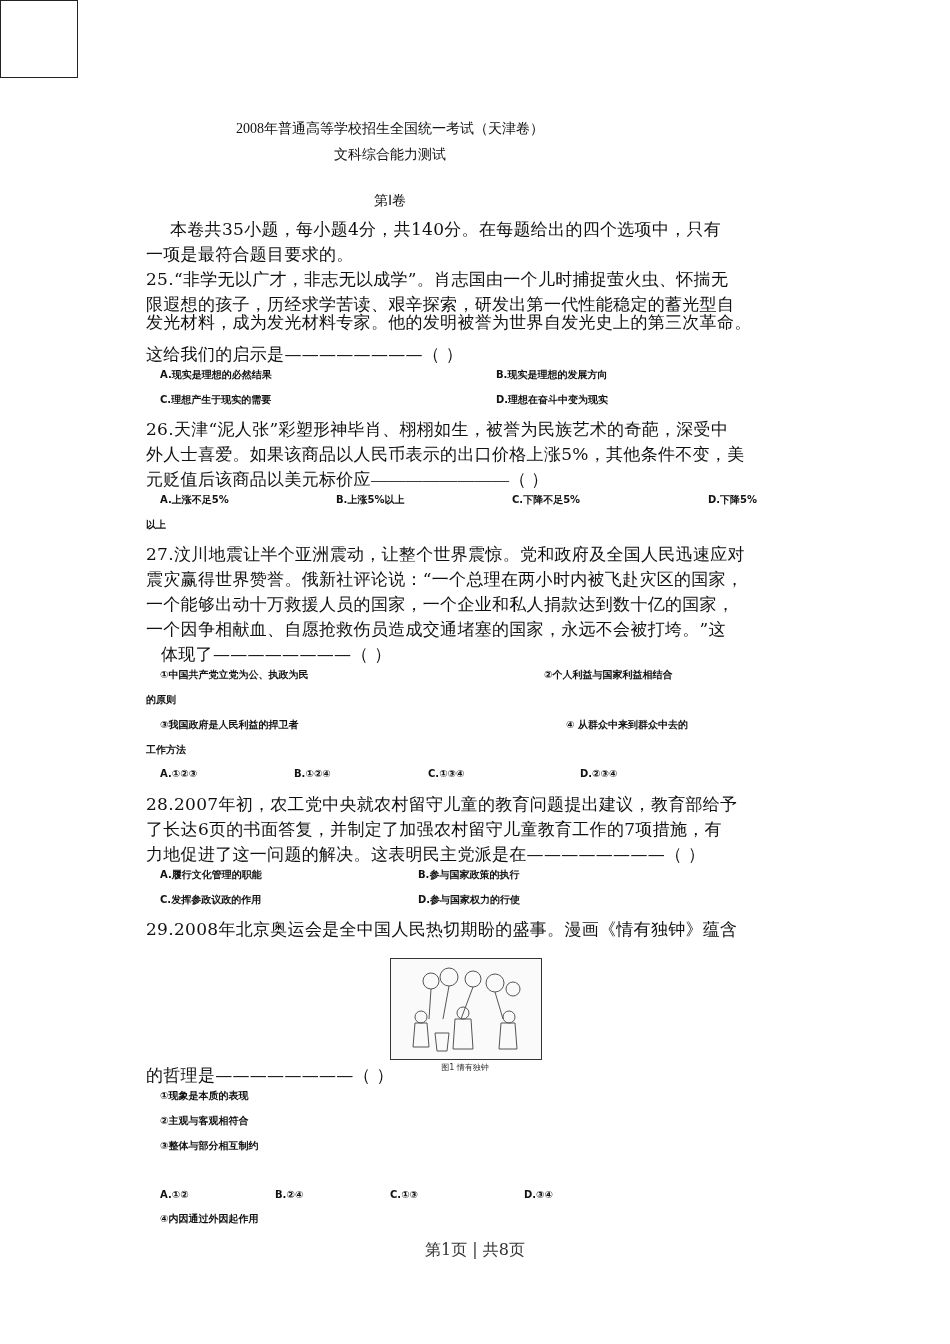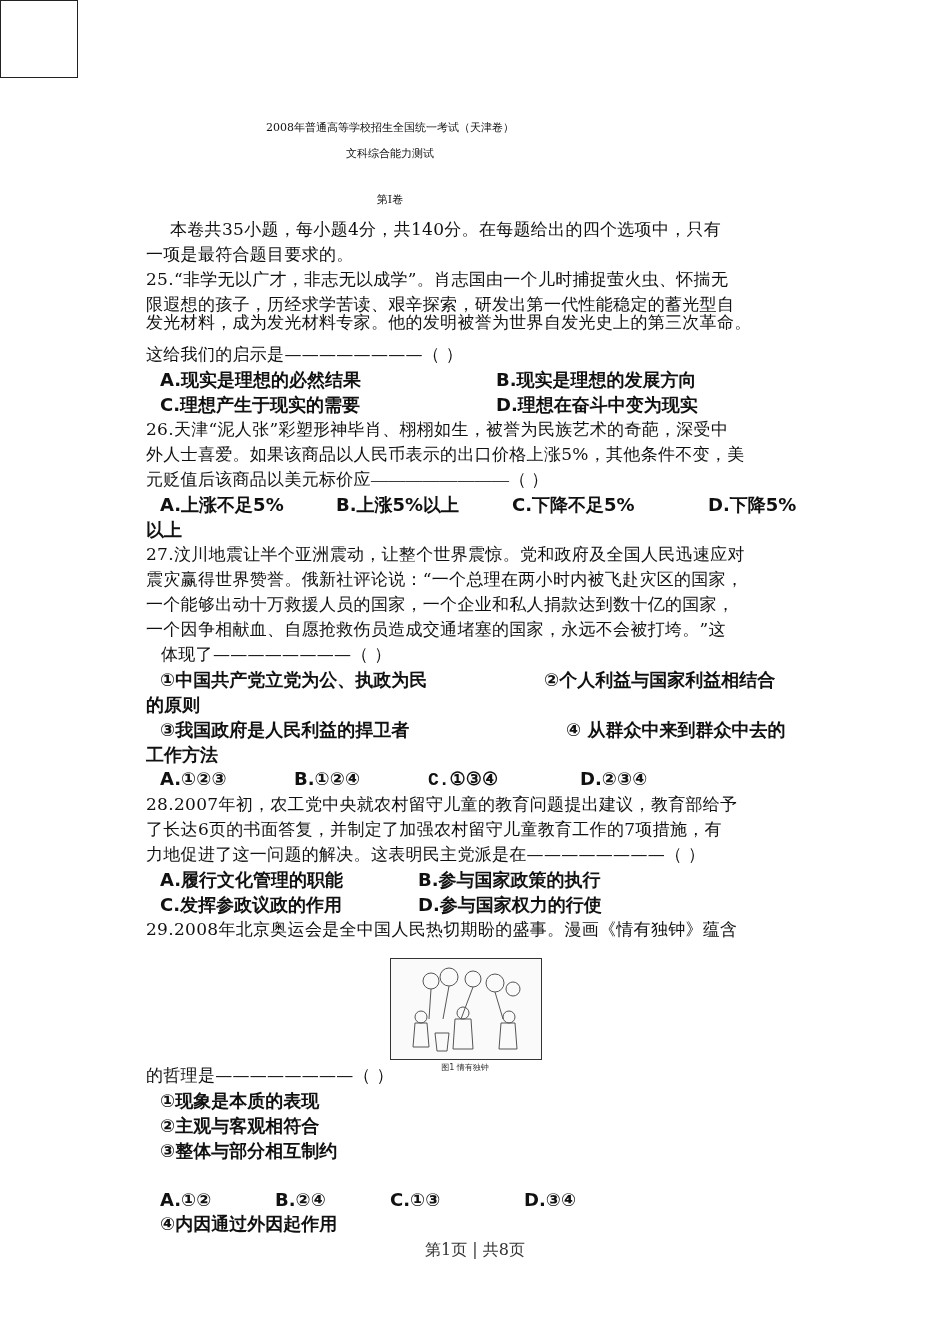--- a/index.html
+++ b/index.html
@@ -1,22 +1,22 @@
 <!DOCTYPE html>
 <html><head>
 <meta charset="utf-8">
 <style>
   html, body { margin:0; padding:0; background:#fff; }
   body { width:950px; height:1344px; position:relative; overflow:hidden;
          font-family:"DejaVu Serif", "Liberation Serif", serif; color:#111; }
   .corner-box { position:absolute; left:0; top:0; width:78px; height:78px; border:1.5px solid #222; box-sizing:border-box; }
-  .title { position:absolute; left:0; width:780px; text-align:center; font-size:11px; }
+  .title { position:absolute; left:0; width:780px; text-align:center; font-size:14px;font-family:Liberation Serif, serif; }
   .line { position:absolute; left:146px; width:680px; font-size:17px; white-space:nowrap; letter-spacing:0.3px; }
   .ind { left:170px; }
-  .bold { font-weight:bold; font-family:"DejaVu Sans", "Liberation Sans", sans-serif; font-size:18px; }
+  .bold { font-weight:bold; font-family:"DejaVu Sans", "Liberation Sans", sans-serif; font-size:10px; }
   .opt { position:absolute; white-space:nowrap; }
   .cartoon { position:absolute; left:380px; top:952px; width:170px; height:128px; }
   .cartoon-frame { position:absolute; left:10px; top:6px; width:150px; height:100px; border:1.5px solid #333; background:#fafafa; }
   .cartoon-caption { position:absolute; left:0; width:170px; top:110px; text-align:center; font-size:8px; color:#333; font-family:"DejaVu Sans", sans-serif; }
   .footer { position:absolute; top:1240px; left:0; width:950px; text-align:center; font-size:16px; color:#333; }
 </style>
 </head>
 <body>
 
 <div class="corner-box"></div>
@@ -52,21 +52,21 @@
 <div class="line" style="top:618px;">一个因争相献血、自愿抢救伤员造成交通堵塞的国家，永远不会被打垮。”这</div>
 <div class="line" style="top:643px;margin-left:15px;">体现了————————（ ）</div>
 <div class="opt bold" style="left:160px; top:668px;">①中国共产党立党为公、执政为民</div>
 <div class="opt bold" style="left:544px; top:668px;">②个人利益与国家利益相结合</div>
 <div class="opt bold" style="left:146px; top:693px;">的原则</div>
 <div class="opt bold" style="left:160px; top:718px;">③我国政府是人民利益的捍卫者</div>
 <div class="opt bold" style="left:566px; top:718px;">④ 从群众中来到群众中去的</div>
 <div class="opt bold" style="left:146px; top:743px;">工作方法</div>
 <div class="opt bold" style="left:160px; top:768px;">A.①②③</div>
 <div class="opt bold" style="left:294px; top:768px;">B.①②④</div>
-<div class="opt bold" style="left:428px; top:768px;font-family:Liberation Mono, monospace;">C.①③④</div>
+<div class="opt bold" style="left:428px; top:768px;">C.①③④</div>
 <div class="opt bold" style="left:580px; top:768px;">D.②③④</div>
 
 <div class="line" style="top:793px;">28.2007年初，农工党中央就农村留守儿童的教育问题提出建议，教育部给予</div>
 <div class="line" style="top:818px;">了长达6页的书面答复，并制定了加强农村留守儿童教育工作的7项措施，有</div>
 <div class="line" style="top:843px;">力地促进了这一问题的解决。这表明民主党派是在————————（ ）</div>
 <div class="opt bold" style="left:160px; top:868px;">A.履行文化管理的职能</div>
 <div class="opt bold" style="left:418px; top:868px;">B.参与国家政策的执行</div>
 <div class="opt bold" style="left:160px; top:893px;">C.发挥参政议政的作用</div>
 <div class="opt bold" style="left:418px; top:893px;">D.参与国家权力的行使</div>
 

